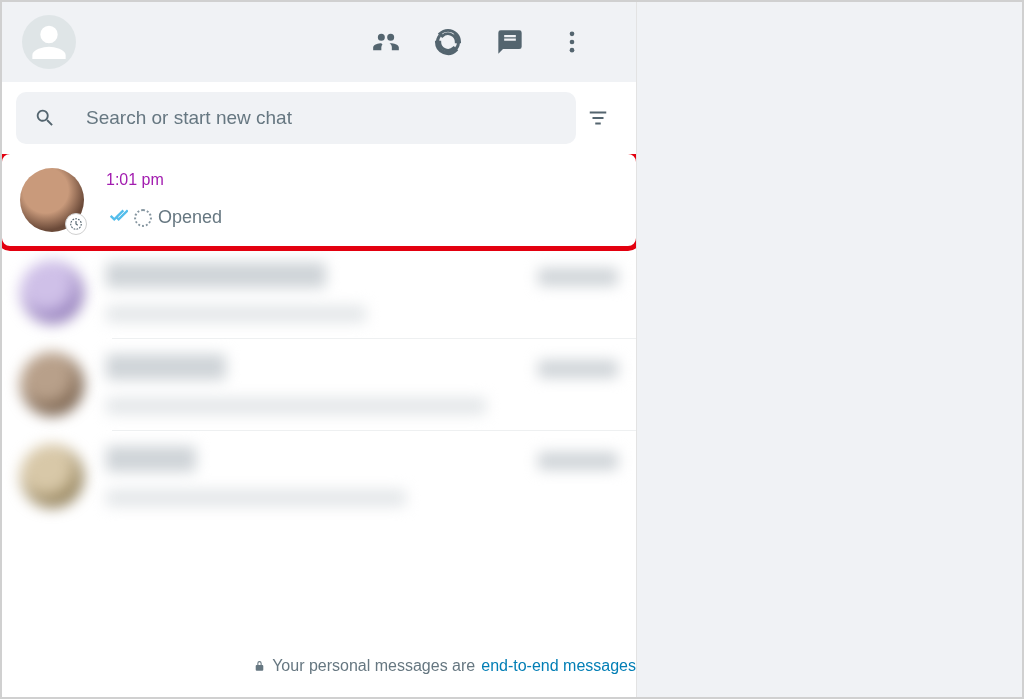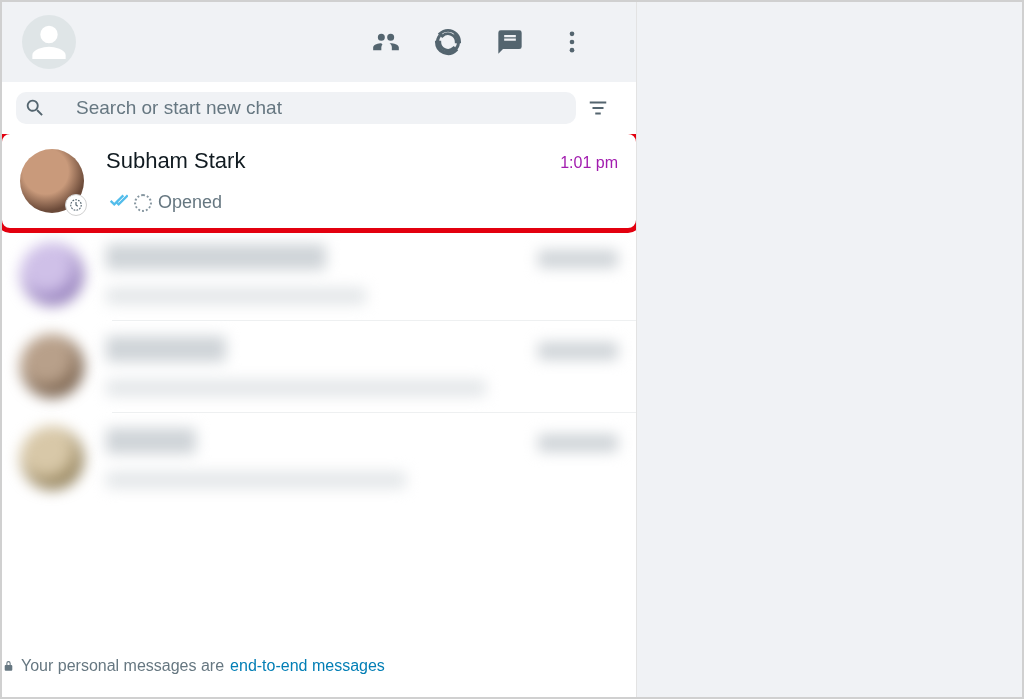--- a/index.html
+++ b/index.html
@@ -66,24 +66,24 @@
     display: flex;
     align-items: center;
     padding: 10px 14px;
     gap: 8px;
     background: #fff;
   }
   .search-box {
     flex: 1;
     background: #f0f2f5;
     border-radius: 10px;
-    height: 32px;
-    display: flex;
-    align-items: center;
-    padding: 0 8px;
+    height: 52px;
+    display: flex;
+    align-items: center;
+    padding: 0 18px;
     gap: 30px;
   }
   .search-box svg { width: 22px; height: 22px; fill: #54656f; }
   .search-box input {
     flex: 1;
     border: none;
     background: transparent;
     outline: none;
     font-size: 19px;
     color: #3b4a54;
@@ -148,21 +148,21 @@
   .avatar-1 { background: radial-gradient(circle at 40% 35%, #c99a7b 0 40%, #6b4a39 70%);}
   .avatar-2 { background: radial-gradient(circle at 40% 35%, #cfc0e8 0 40%, #8d77b6 70%);}
   .avatar-3 { background: radial-gradient(circle at 40% 35%, #b8a08a 0 40%, #705843 70%);}
   .avatar-4 { background: radial-gradient(circle at 40% 35%, #d8c8a8 0 40%, #8a7850 70%);}
   
   .enc-note {
     text-align:center;
     padding: 16px 0 22px;
     font-size:16px;
     color:#667781;
-    display:flex;align-items:center;justify-content:flex-start;gap:6px;
+    display:flex;align-items:center;justify-content:flex-end;gap:6px;
   }
   .enc-note a { color:#027eb5; text-decoration:none; cursor:pointer;}
   .enc-note svg{width:13px;height:13px;fill:#667781;}
 </style>
 </head>
 <body>
 
 <div class="app">
 
   <div class="sidebar">
@@ -220,21 +220,20 @@
         <div class="chat-avatar avatar-1">
           <span class="badge">
             <svg viewBox="0 0 24 24">
                 <circle cx="12" cy="12" r="9" fill="none" stroke="#54656f" stroke-width="2" stroke-dasharray="3 2"></circle>
                 <path d="M12 7v5l3 2" fill="none" stroke="#54656f" stroke-width="2"></path>
               </svg>
           </span>
         </div>
         <div class="chat-body">
           <div class="chat-top">
-            <span class="chat-name">Subham Stark</span>
             <span class="chat-time">1:01 pm</span>
           </div>
           <div class="chat-bottom">
             <span class="ticks">
               <svg viewBox="0 0 20 16">
                   <path fill="#53bdeb" d="M15.01 3L7.5 10.5 4.99 8 3.5 9.5l4 4 9-9z"></path>
                   <path fill="#53bdeb" d="M19.01 3L11.5 10.5 10.5 9.5 9 11l2.5 2.5 9-9z"></path>
                 </svg>
             </span>
             <span class="spinner"></span>

